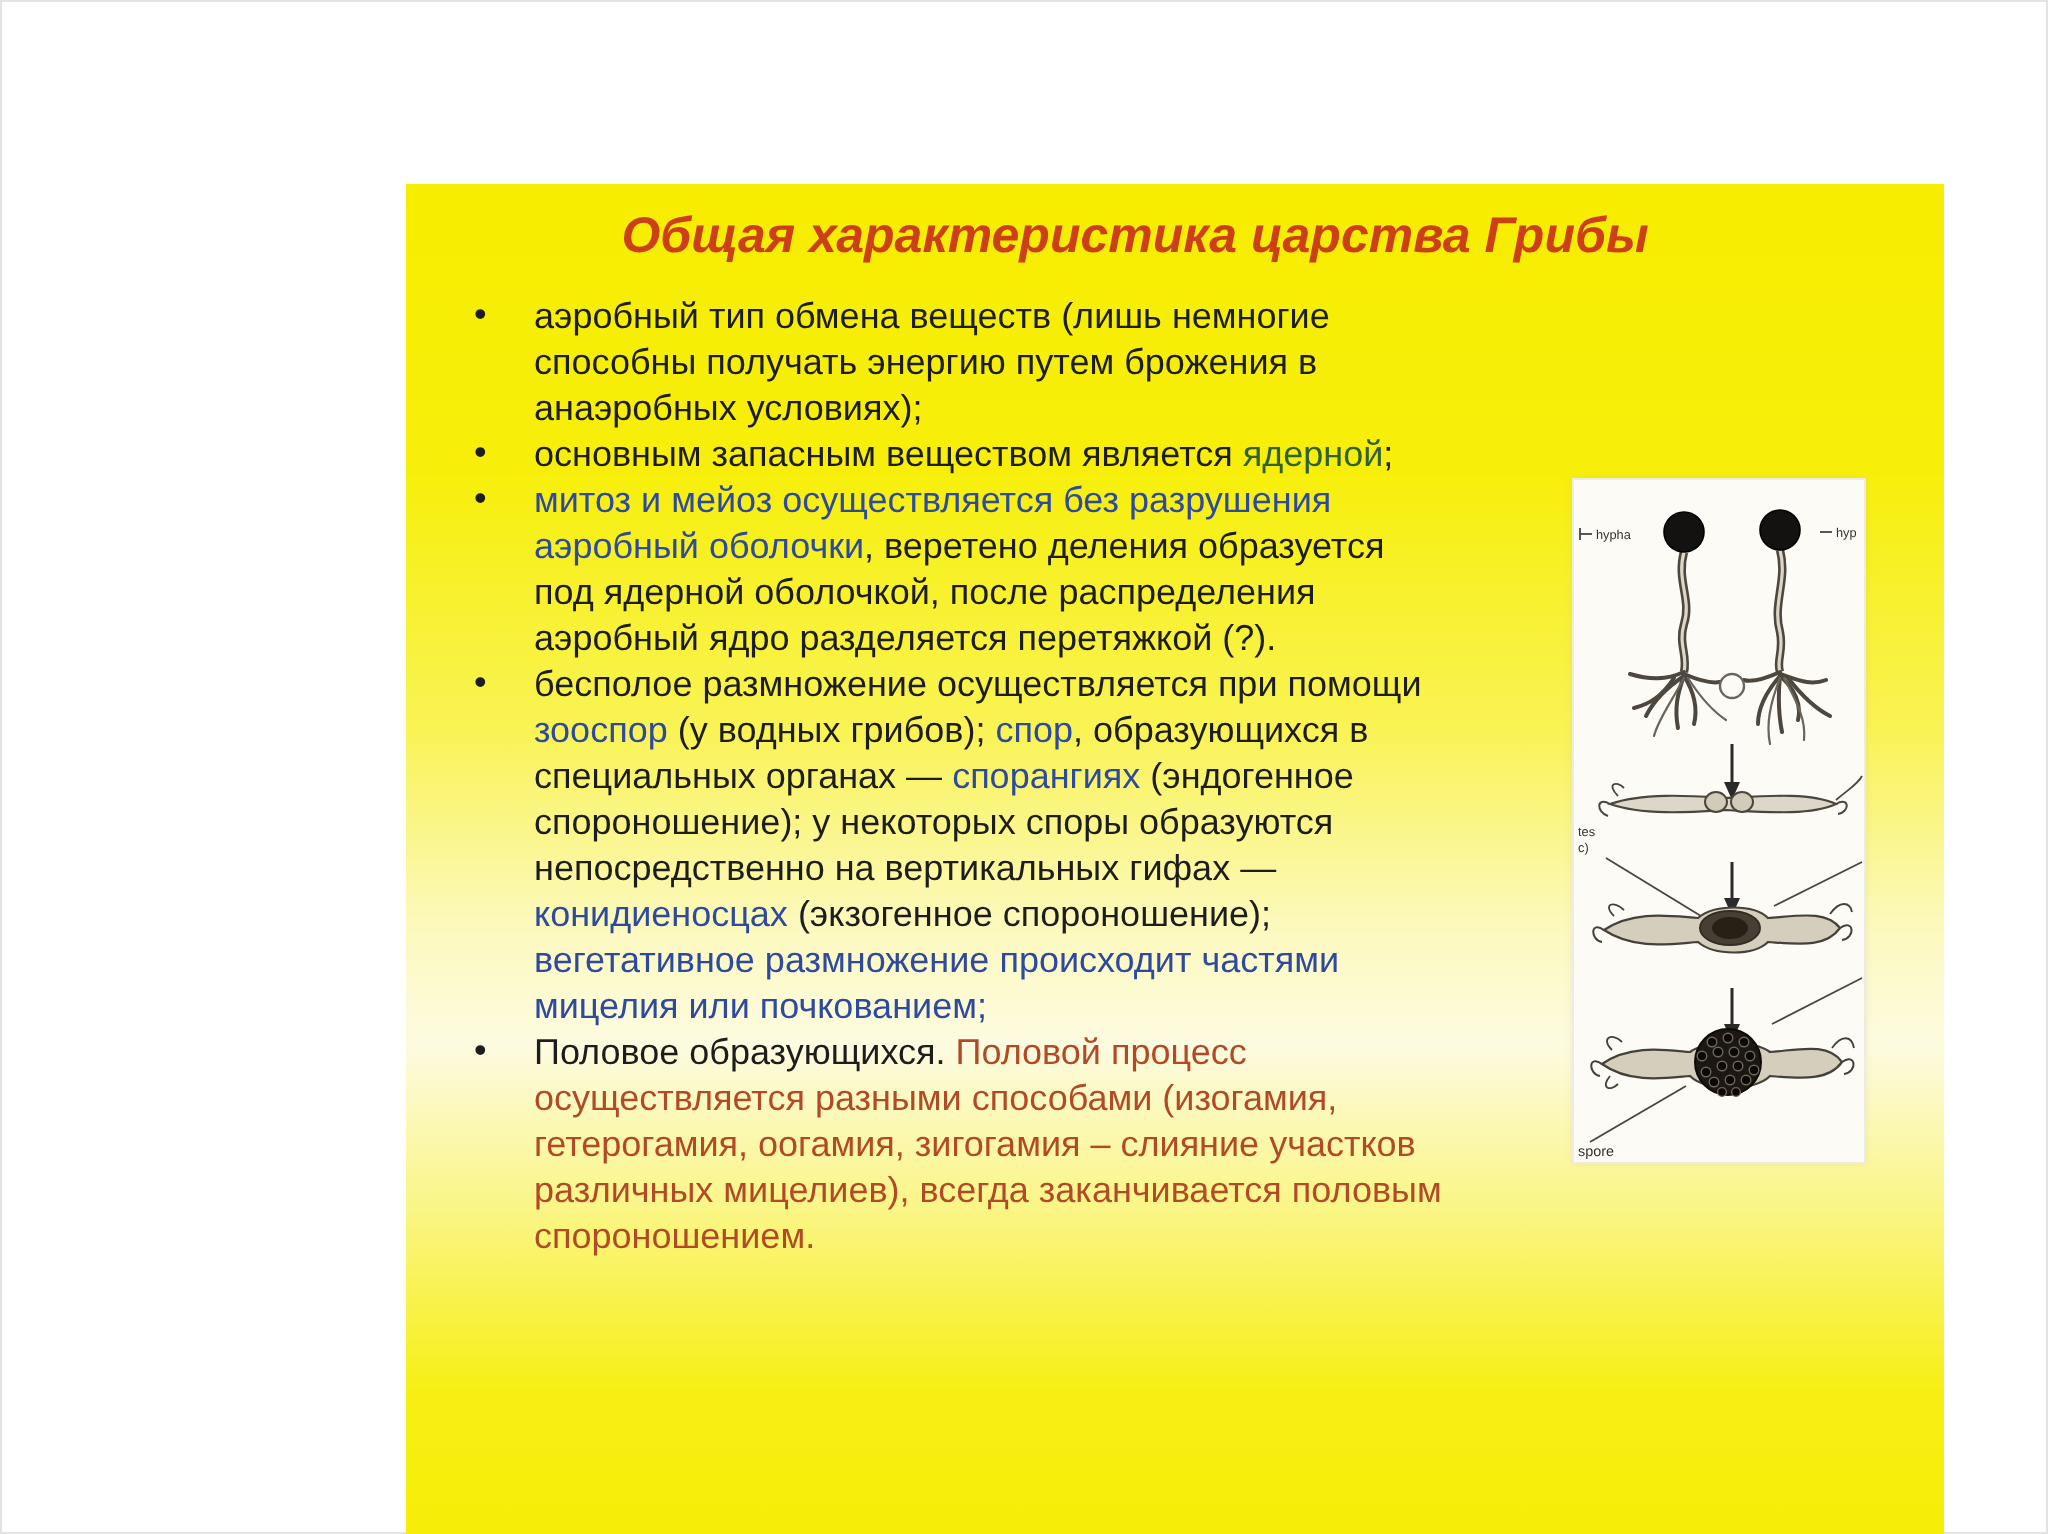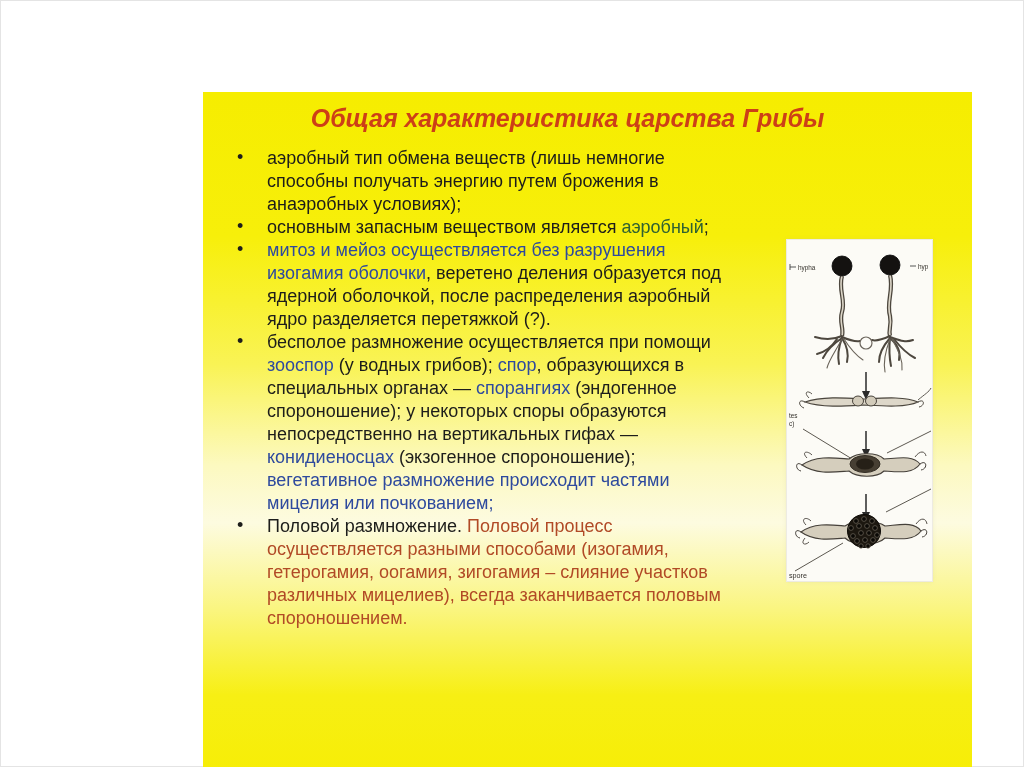--- a/index.html
+++ b/index.html
@@ -61,24 +61,24 @@
 <body>
 
 <div class="page-frame"></div>
 
 <div class="slide">
 
   <div class="slide-title">Общая характеристика царства Грибы</div>
 
   <ul class="bullets">
       <li><span class="seg-black">аэробный тип обмена веществ (лишь немногие способны получать энергию путем брожения в анаэробных условиях);</span></li>
-      <li><span class="seg-black">основным запасным веществом является </span><span class="seg-green">аэробный</span><span class="seg-black">;</span></li>
-      <li><span class="seg-blue">митоз и мейоз осуществляется без разрушения изогамия оболочки</span><span class="seg-black">, веретено деления образуется под ядерной оболочкой, после распределения аэробный ядро разделяется перетяжкой (?).</span></li>
+      <li><span class="seg-black">основным запасным веществом является </span><span class="seg-green">ядерной</span><span class="seg-black">;</span></li>
+      <li><span class="seg-blue">митоз и мейоз осуществляется без разрушения аэробный оболочки</span><span class="seg-black">, веретено деления образуется под ядерной оболочкой, после распределения аэробный ядро разделяется перетяжкой (?).</span></li>
       <li><span class="seg-black">бесполое размножение осуществляется при помощи </span><span class="seg-blue">зооспор</span><span class="seg-black"> (у водных грибов); </span><span class="seg-blue">спор</span><span class="seg-black">, образующихся в специальных органах — </span><span class="seg-blue">спорангиях</span><span class="seg-black"> (эндогенное спороношение); у некоторых споры образуются непосредственно на вертикальных гифах — </span><span class="seg-blue">конидиеносцах</span><span class="seg-black"> (экзогенное спороношение); </span><span class="seg-blue">вегетативное размножение происходит частями мицелия или почкованием;</span></li>
-      <li><span class="seg-black">Половой размножение. </span><span class="seg-rust">Половой процесс осуществляется разными способами (изогамия, гетерогамия, оогамия, зигогамия – слияние участков различных мицелиев), всегда заканчивается половым спороношением.</span></li>
+      <li><span class="seg-black">Половое образующихся. </span><span class="seg-rust">Половой процесс осуществляется разными способами (изогамия, гетерогамия, оогамия, зигогамия – слияние участков различных мицелиев), всегда заканчивается половым спороношением.</span></li>
     </ul>
 
   <div class="figure">
     <svg width="145" height="341" viewBox="0 0 145 341">
       <rect x="0" y="0" width="145" height="341" fill="#fcfbf6"></rect>
 
       <g>
         <path d="M55 36 C51 50 59 60 55 72 C52 82 57 88 55 96" fill="none" stroke="#4d473e" stroke-width="4.2"></path>
         <path d="M55 36 C51 50 59 60 55 72 C52 82 57 88 55 96" fill="none" stroke="#dcd6c8" stroke-width="1.6"></path>
         <circle cx="55" cy="26" r="10" fill="#141210" stroke="#000" stroke-width="0.8"></circle>

